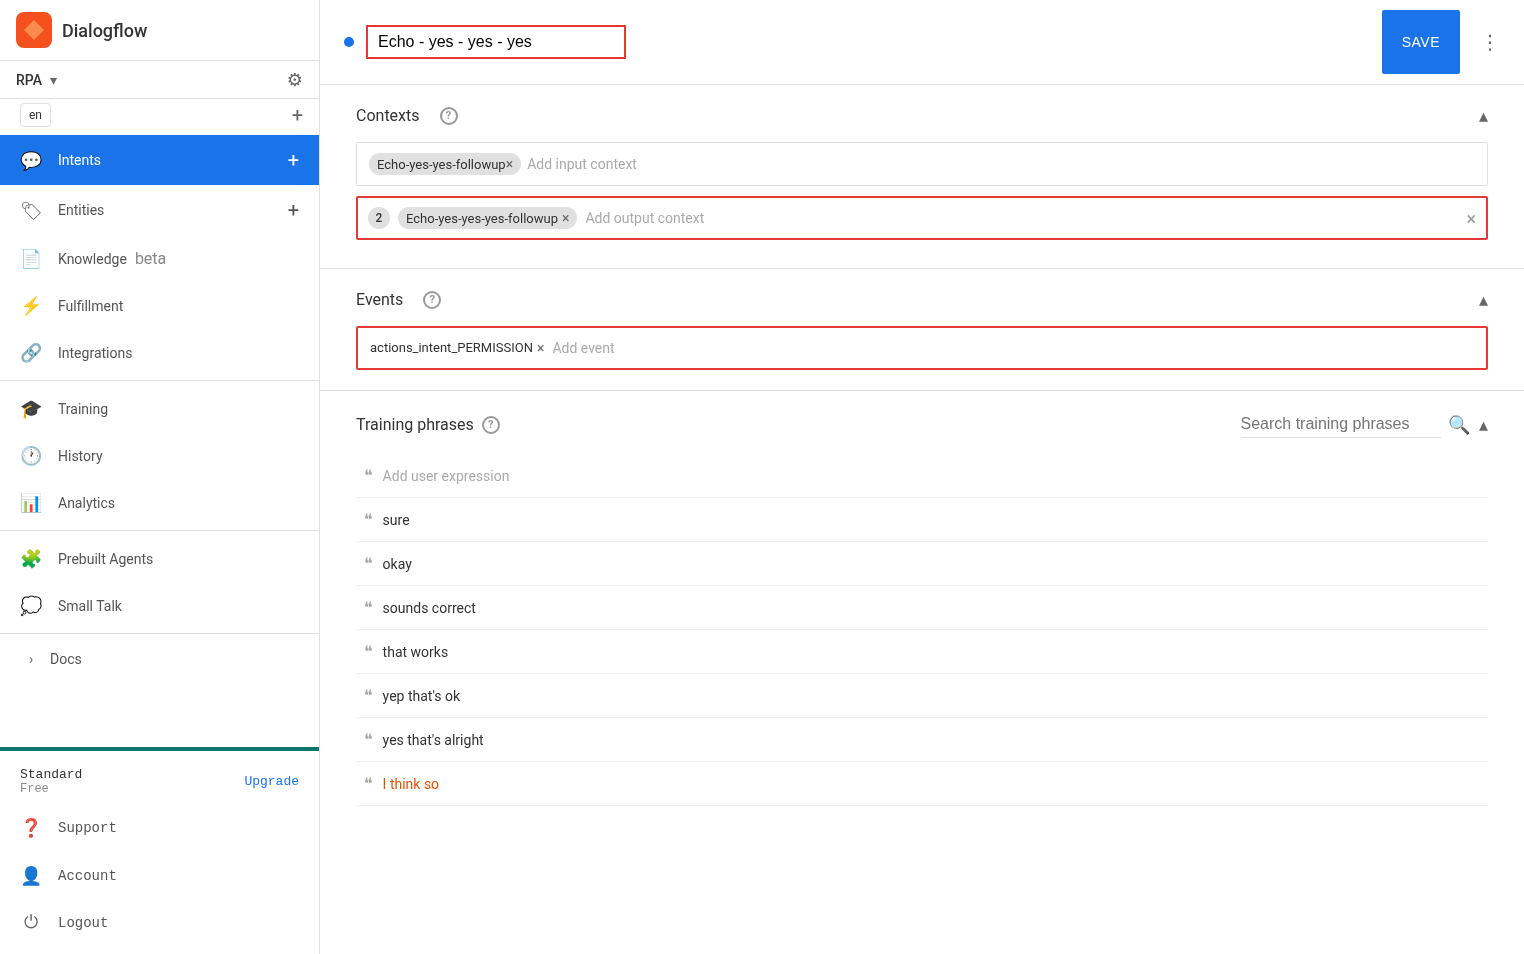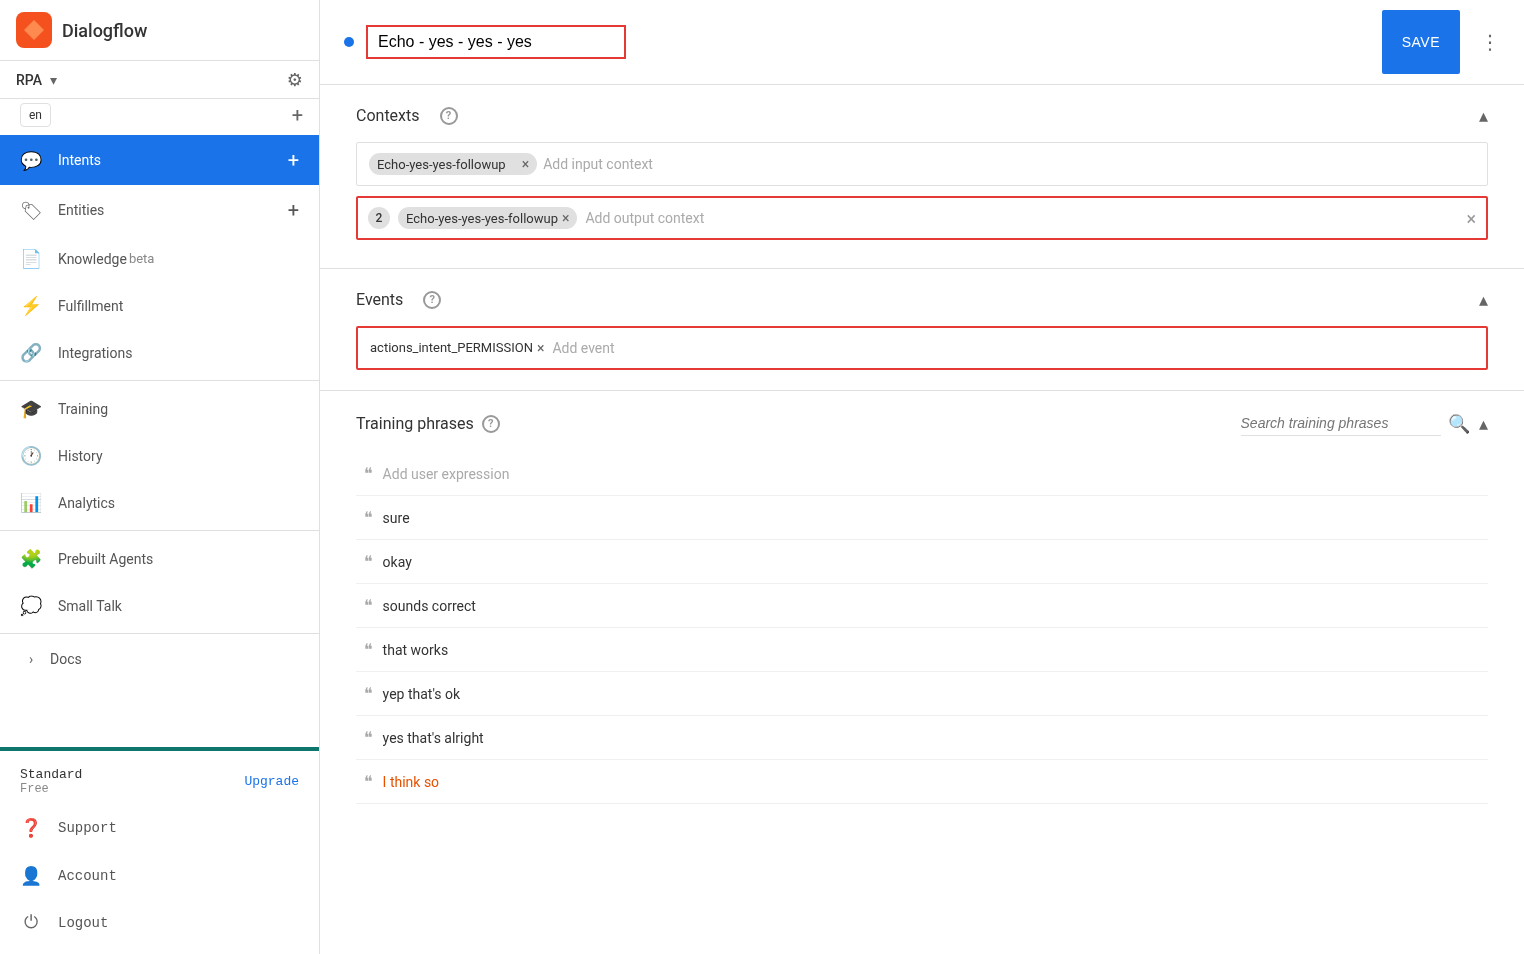--- a/index.html
+++ b/index.html
@@ -174,21 +174,21 @@
     .input-row {
       display: flex; align-items: center;
       border: 1px solid #e0e0e0;
       border-radius: 2px;
       padding: 8px 12px;
       margin-bottom: 10px;
       min-height: 44px;
       flex-wrap: wrap; gap: 6px;
     }
     .context-chip {
-      display: flex; align-items: center; gap: 16px;
+      display: flex; align-items: center; gap: 0;
       background: #e0e0e0;
       border-radius: 16px;
       padding: 3px 8px;
       font-size: 13px;
       color: #333;
     }
     .chip-close { cursor: pointer; font-size: 14px; color: #666; }
     .add-context-text { color: #aaa; font-size: 14px; }
 
     .output-row {
@@ -241,25 +241,24 @@
     .training-header {
       display: flex; align-items: center; justify-content: space-between;
       margin-bottom: 16px;
     }
     .training-title-group { display: flex; align-items: center; gap: 8px; }
     .search-row { display: flex; align-items: center; gap: 8px; }
     .search-phrases {
       border: none;
       border-bottom: 1px solid #e0e0e0;
       outline: none;
-      font-size: 14px;
+      font-size: 16px;
       color: #b91c1c;
       padding: 4px 0;
       width: 200px;
-      font-style: italic;
     }
     .search-btn { color: #666; cursor: pointer; font-size: 18px; }
 
     .phrase-add-row {
       display: flex; align-items: center;
       padding: 12px 8px;
       border-bottom: 1px solid #f0f0f0;
       gap: 10px;
     }
     .quote-icon { color: #aaa; font-size: 16px; }
@@ -308,21 +307,21 @@
 
     <div class="nav-item">
       <span class="nav-icon">🏷</span>
       <span>Entities</span>
       <span class="nav-plus">+</span>
     </div>
 
     <div class="nav-item">
       <span class="nav-icon">📄</span>
       <span>Knowledge</span>
-      <sup style="font-size:13px;color:#888;margin-left:2px;">beta</sup>
+      <sup style="font-size:16px;color:#888;margin-left:8px;">beta</sup>
     </div>
 
     <div class="nav-item">
       <span class="nav-icon">⚡</span>
       <span>Fulfillment</span>
     </div>
 
     <div class="nav-item">
       <span class="nav-icon">🔗</span>
       <span>Integrations</span>

